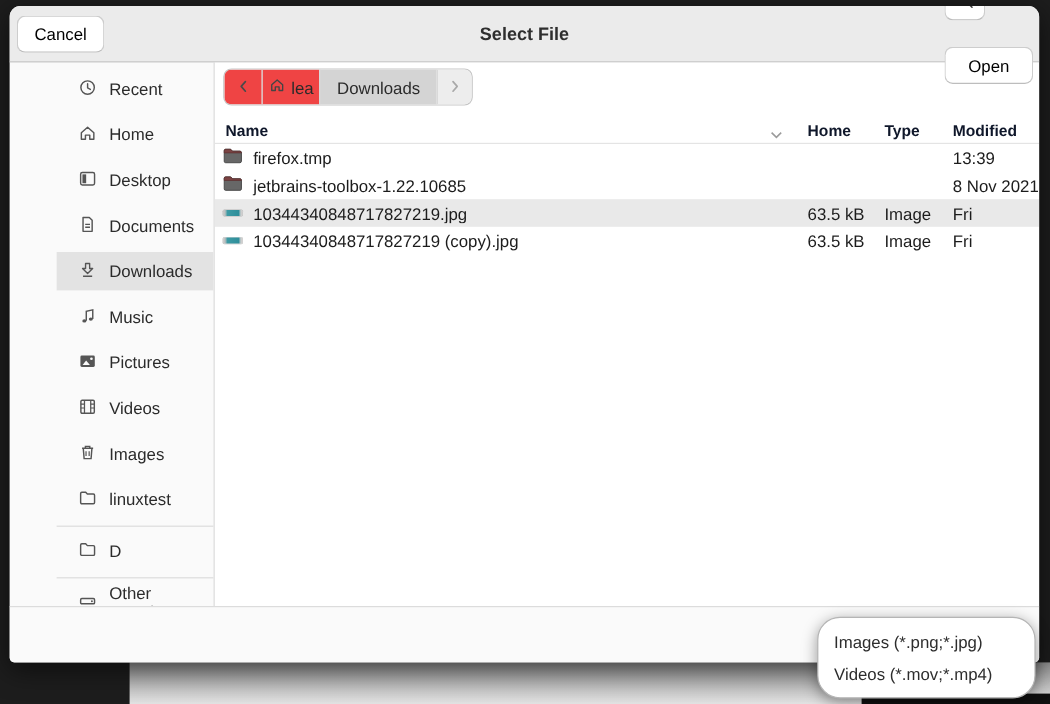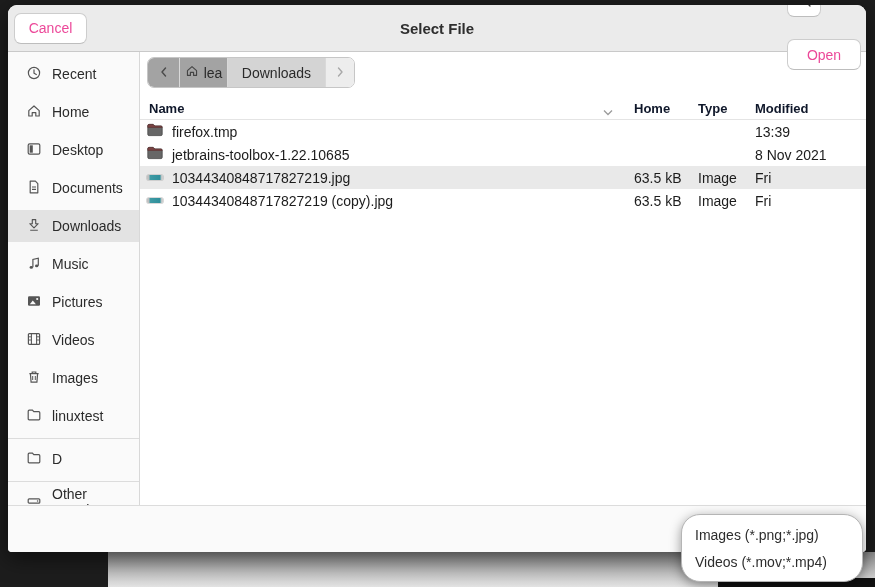--- a/index.html
+++ b/index.html
@@ -15,48 +15,48 @@
 
   
   .dialog { position:absolute; left:8px; top:5px; width:858px; height:547px;
     background:#fafafa; border-radius:9px 9px 4px 4px; overflow:hidden;
     box-shadow:0 6px 22px rgba(0,0,0,.55); display:flex; flex-direction:column; }
 
   
   .titlebar { height:47px; background:#ebebeb; border-bottom:1px solid #c9c9c9;
     display:flex; align-items:center; position:relative; padding:0 5px 0 6px; flex:0 0 auto; }
   .btn { height:31px; background:#fff; border:1px solid #cdcdcd; border-bottom-color:#bdbdbd;
-    border-radius:7px; font-size:14px; color:#ec4899; display:inline-flex; align-items:center;
+    border-radius:7px; font-size:14px; color:#000000; display:inline-flex; align-items:center;
     justify-content:center; cursor:pointer; }
   .btn-cancel { width:73px; }
   .btn-open { width:74px; }
   .btn-search { width:34px; }
   .win-title { position:absolute; left:0; right:0; text-align:center; font-weight:bold;
     font-size:15px; color:#2e2e2e; pointer-events:none; }
   .tb-right { margin-left:auto; display:flex; gap:22px; position:relative; z-index:1;flex-direction:column; }
 
   
   .body { flex:1 1 auto; display:flex; overflow:hidden; }
 
   
   .sidebar { width:132px; background:#fafafa; border-right:1px solid #d8d8d8;
-    padding-top:6px; overflow:hidden; flex:0 0 auto; }
+    padding-top:6px; overflow:hidden; flex:0 0 auto;margin-left:39px; }
   .side-item { height:32px; margin-bottom:6px; display:flex; align-items:center;
     padding-left:18px; gap:10px; font-size:14px; color:#2b2b2b; cursor:pointer; }
   .side-item.selected { background:#e3e3e3; }
   .side-item svg { flex:0 0 auto; }
   .side-sep { height:1px; background:#dcdcdc; margin:2px 0 4px 0; }
 
   
   .main { flex:1 1 auto; background:#fff; position:relative; overflow:hidden; }
 
   .pathbar { margin:5px 0 0 7px; display:inline-flex; height:31px; border:1px solid #c6c6c6;
     border-radius:7px; overflow:hidden; background:#fff; }
   .crumb { display:flex; align-items:center; justify-content:center; font-size:14px;
-    color:#2b2b2b; cursor:pointer; background:#a3a3a3; }
+    color:#2b2b2b; cursor:pointer; background:#ef4444; }
   .crumb + .crumb { border-left:1px solid #d9d9d9; }
   .crumb-back { width:31px; }
   .crumb-home { width:48px; gap:5px; }
   .crumb-current { width:98px; background:#d4d4d4; }
   .crumb-fwd { width:29px; background:#ededed; }
 
   .cols { margin-top:10px; height:22px; display:grid; grid-template-columns:494px 64px 57px 1fr;
     align-items:center; font-size:13px; font-weight:bold; color:#0f172a;
     border-bottom:1px solid #e4e4e4; position:relative; }
   .cols .col-name { padding-left:9px; cursor:pointer; }

